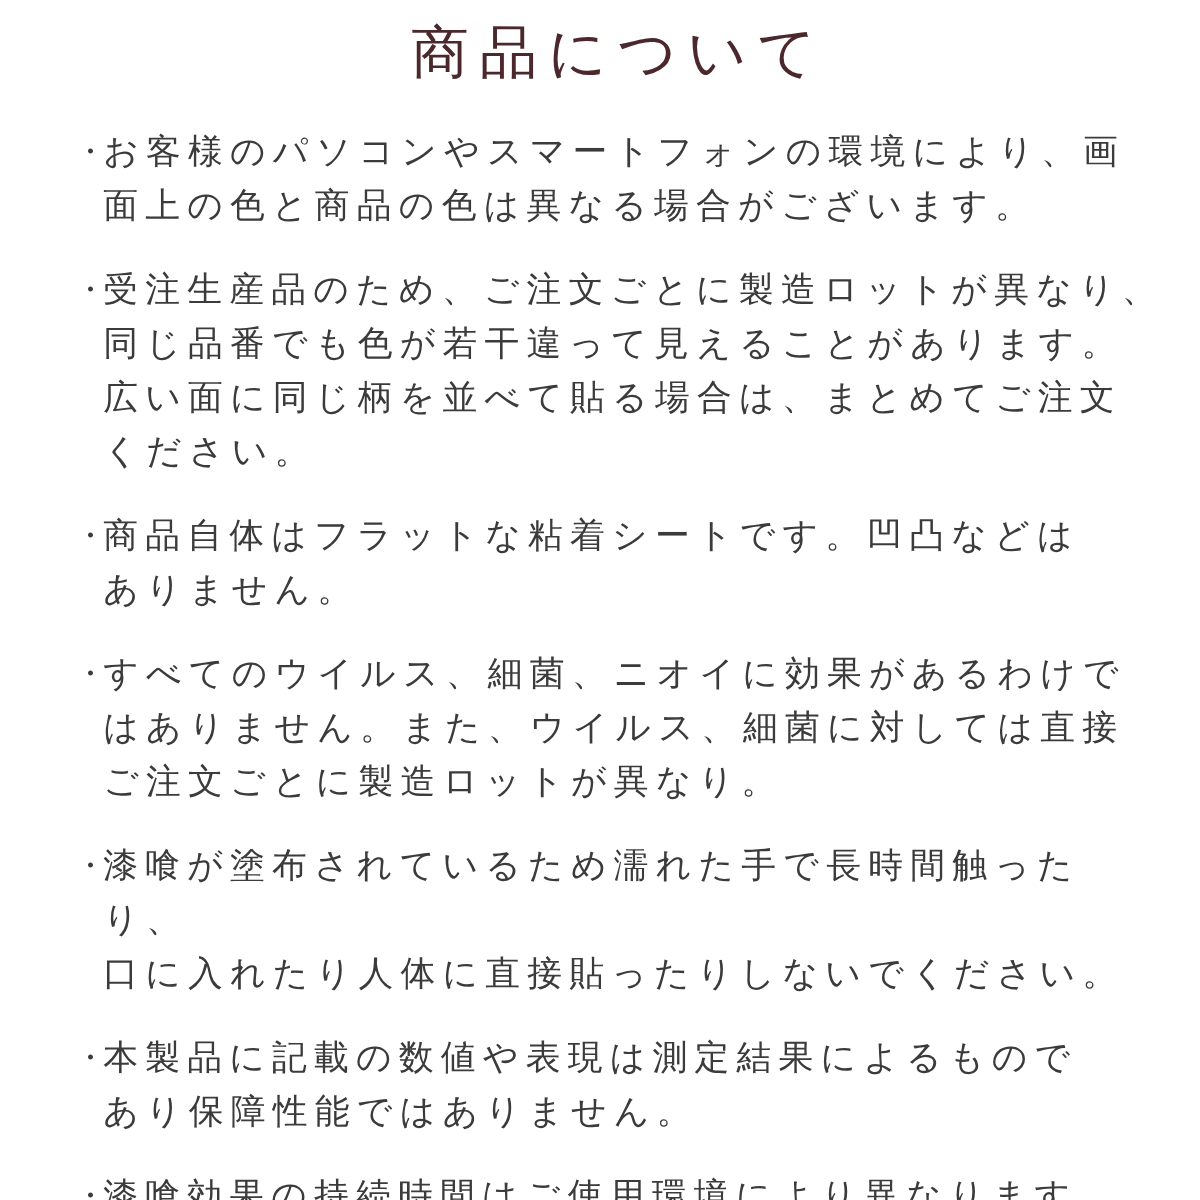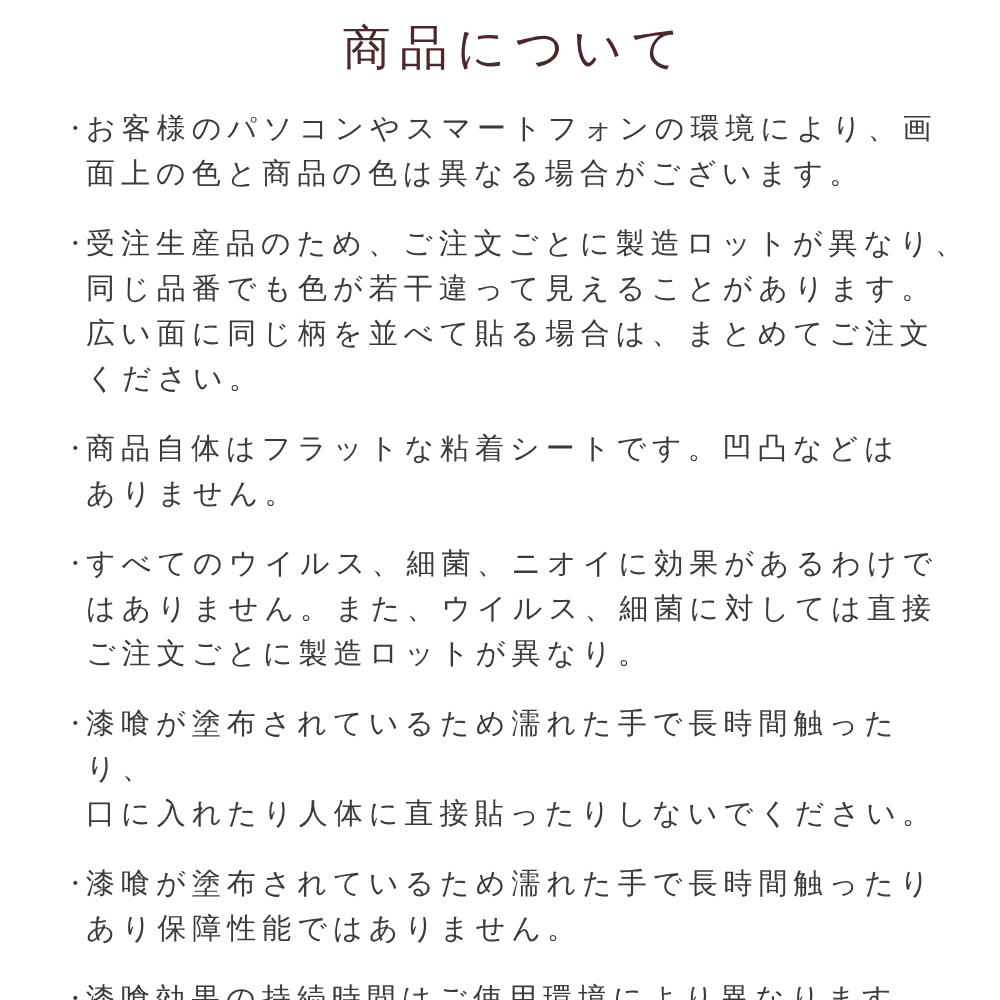--- a/index.html
+++ b/index.html
@@ -8,21 +8,21 @@
     background: #ffffff;
   }
   .page {
     position: relative;
     width: 1000px;
     height: 1000px;
     background: #ffffff;
     box-sizing: border-box;
     padding: 18px 30px 0 62px;
     overflow: hidden;
-    font-family: Liberation Sans, sans-serif;
+    font-family: Liberation Mono, monospace;
   }
   .title {
     margin: 0;
     text-align: center;
     font-size: 48px;
     font-weight: 500;
     line-height: 60px;
     letter-spacing: 9px;
     color: #4b282c;
   }
@@ -83,21 +83,21 @@
 はありません。また、ウイルス、細菌に対しては直接
 ご注文ごとに製造ロットが異なり。</p>
     </li>
     <li class="note">
       <span class="bullet">・</span>
       <p class="note-text">漆喰が塗布されているため濡れた手で長時間触ったり、
 口に入れたり人体に直接貼ったりしないでください。</p>
     </li>
     <li class="note">
       <span class="bullet">・</span>
-      <p class="note-text">漆喰が塗布されているため濡れた手で長時間触ったり
+      <p class="note-text">本製品に記載の数値や表現は測定結果によるもので
 あり保障性能ではありません。</p>
     </li>
     <li class="note">
       <span class="bullet">・</span>
       <p class="note-text">漆喰効果の持続時間はご使用環境により異なります。</p>
     </li>
   </ul>
 </div>
 
 </body></html>

